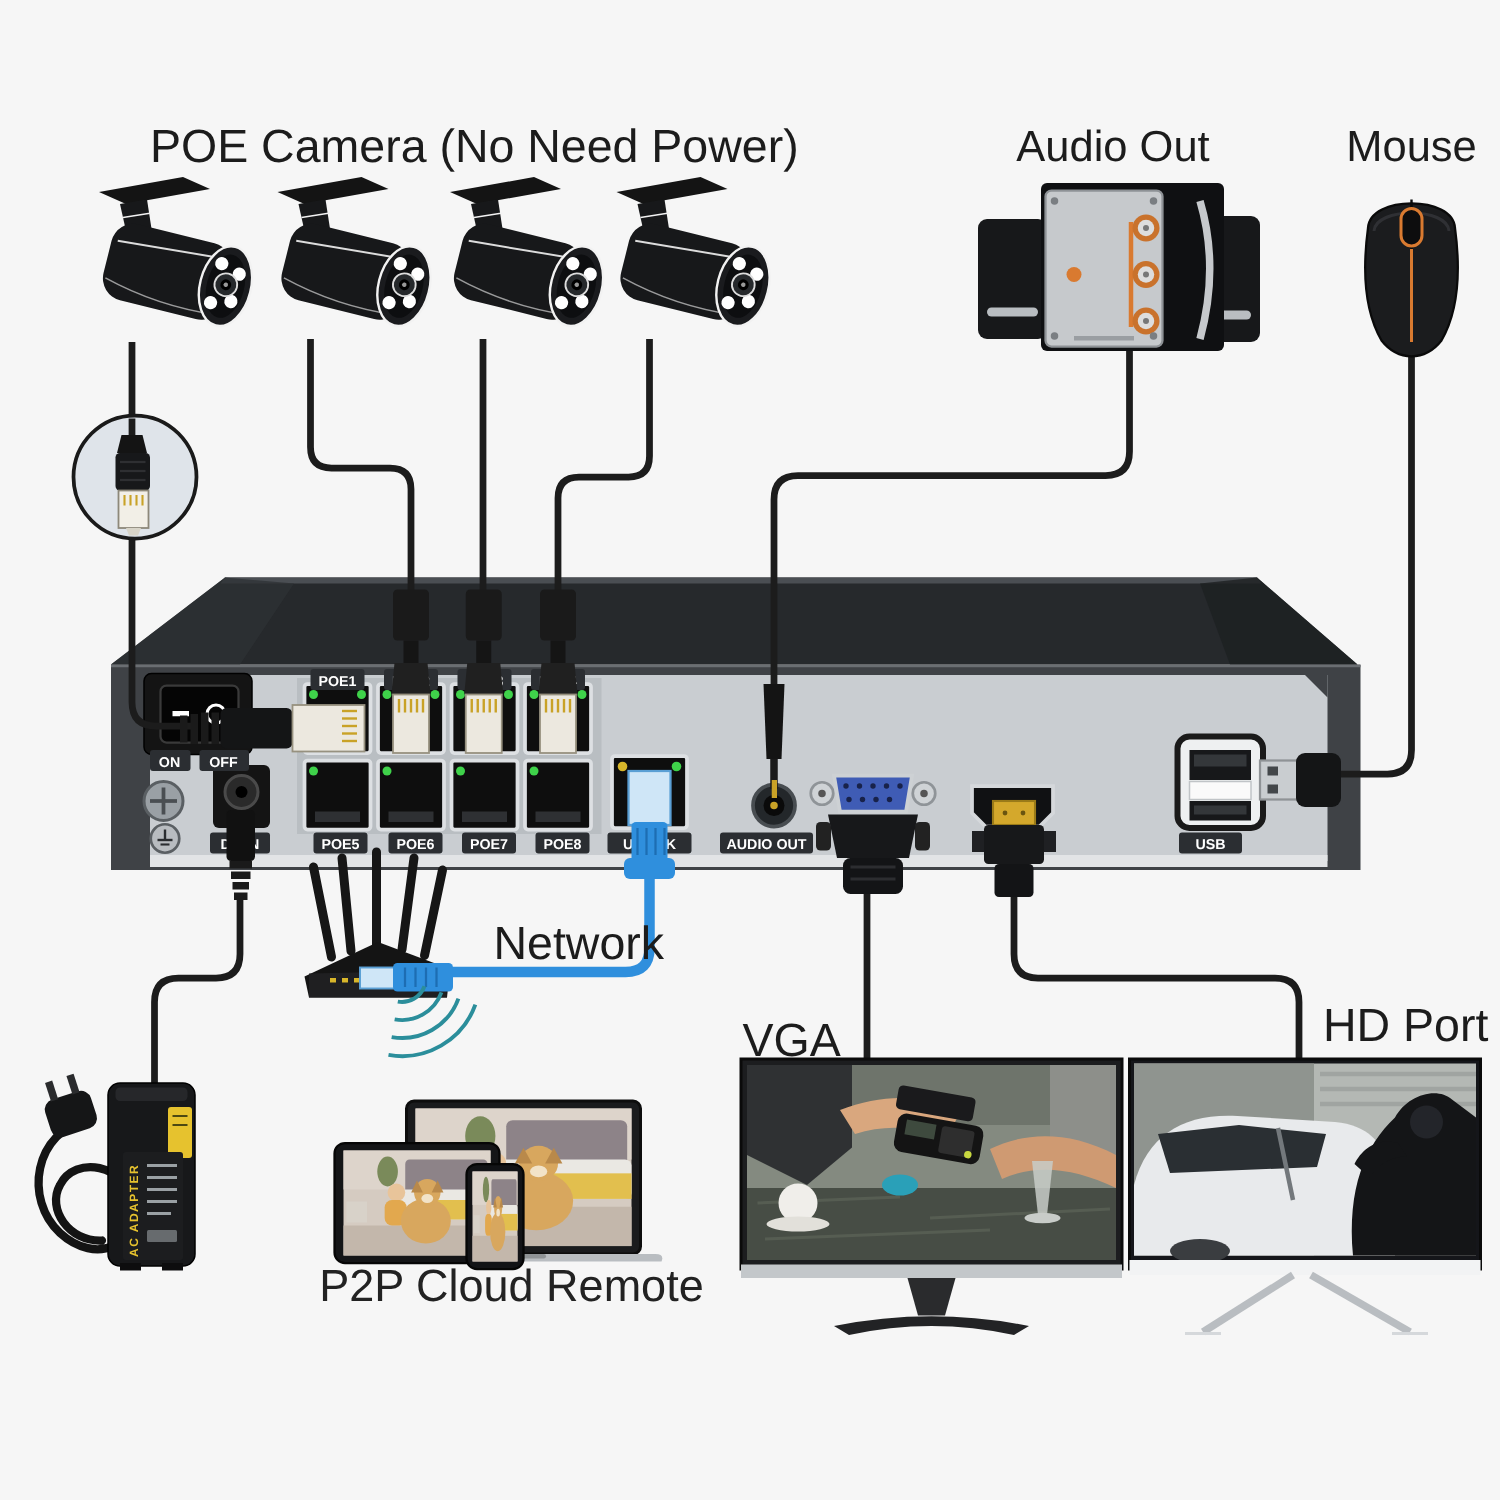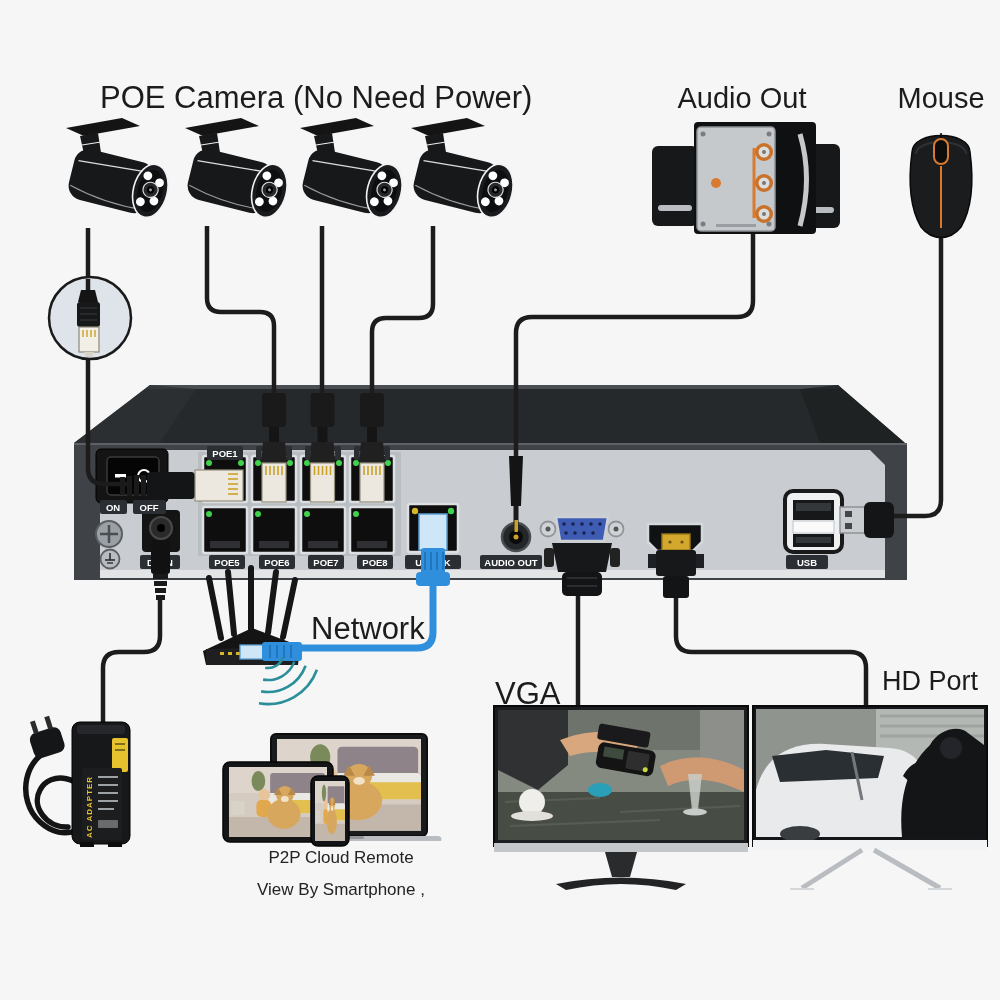--- a/index.html
+++ b/index.html
@@ -3,25 +3,25 @@
 <meta charset="utf-8">
 <style>
   html,body{margin:0;padding:0;}
   body{font-family:"Liberation Sans", sans-serif; background:#ffffff;}
   #stage{position:relative;width:1000px;height:1000px;background:var(--background,#f6f6f6);overflow:hidden;}
   #scene{position:absolute;left:0;top:0;}
   .lbl{position:absolute;color:#1c1c1c;white-space:nowrap;text-align:center;}
   .lbl-title{left:100px;top:80px;font-size:31px;}
   .lbl-audio{left:660px;top:82px;width:164px;text-align:center;font-size:29px;}
   .lbl-mouse{left:880px;top:82px;width:122px;text-align:center;font-size:29px;}
-  .lbl-network{left:311px;top:611px;font-size:31px;}
+  .lbl-network{left:329px;top:611px;font-size:31px;}
   .lbl-vga{left:495px;top:676px;font-size:31px;}
-  .lbl-hdport{left:882px;top:666px;font-size:27px;}
+  .lbl-hdport{left:882px;top:666px;font-size:31px;}
   .lbl-power{left:28px;top:852px;font-size:31px;line-height:38px;}
-  .lbl-p2p{left:188px;top:842px;width:306px;text-align:center;font-size:17px;line-height:32px;color:#222;}
+  .lbl-p2p{left:188px;top:842px;width:306px;text-align:center;font-size:30px;line-height:32px;color:#222;}
   .red{color:var(--highlight_red,#e81c1c);}
   .badge-rect{fill:#2b2e32;}
   .badge-text{fill:#ffffff;font-size:9.5px;font-weight:bold;text-anchor:middle;font-family:"Liberation Sans",sans-serif;}
   .cable{fill:none;stroke:var(--cable,#1c1c1c);stroke-width:4.5;}
   .cable-blue{fill:none;stroke:var(--accent_blue,#2f8fdd);stroke-width:7;}
   .blue-fill{fill:var(--accent_blue,#2f8fdd);}
   .teal{fill:none;stroke:var(--wifi_teal,#2b8e9b);stroke-width:2.6;}
   .led-g{fill:var(--led_green,#3fd24a);}
   .led-y{fill:var(--led_yellow,#d8b62a);}
   .orange{fill:var(--knob_orange,#d97a30);}
@@ -553,16 +553,15 @@
 </svg>
 
 <div class="lbl lbl-title">POE Camera (No Need Power)</div>
 <div class="lbl lbl-audio">Audio Out</div>
 <div class="lbl lbl-mouse">Mouse</div>
 <div class="lbl lbl-network">Network</div>
 <div class="lbl lbl-vga">VGA</div>
 <div class="lbl lbl-hdport">HD Port</div>
 <div class="lbl lbl-p2p">
   <div>P2P Cloud Remote</div>
-  <div>View By Smartphone ,</div>
 </div>
 
 </div>
 
 </body></html>

